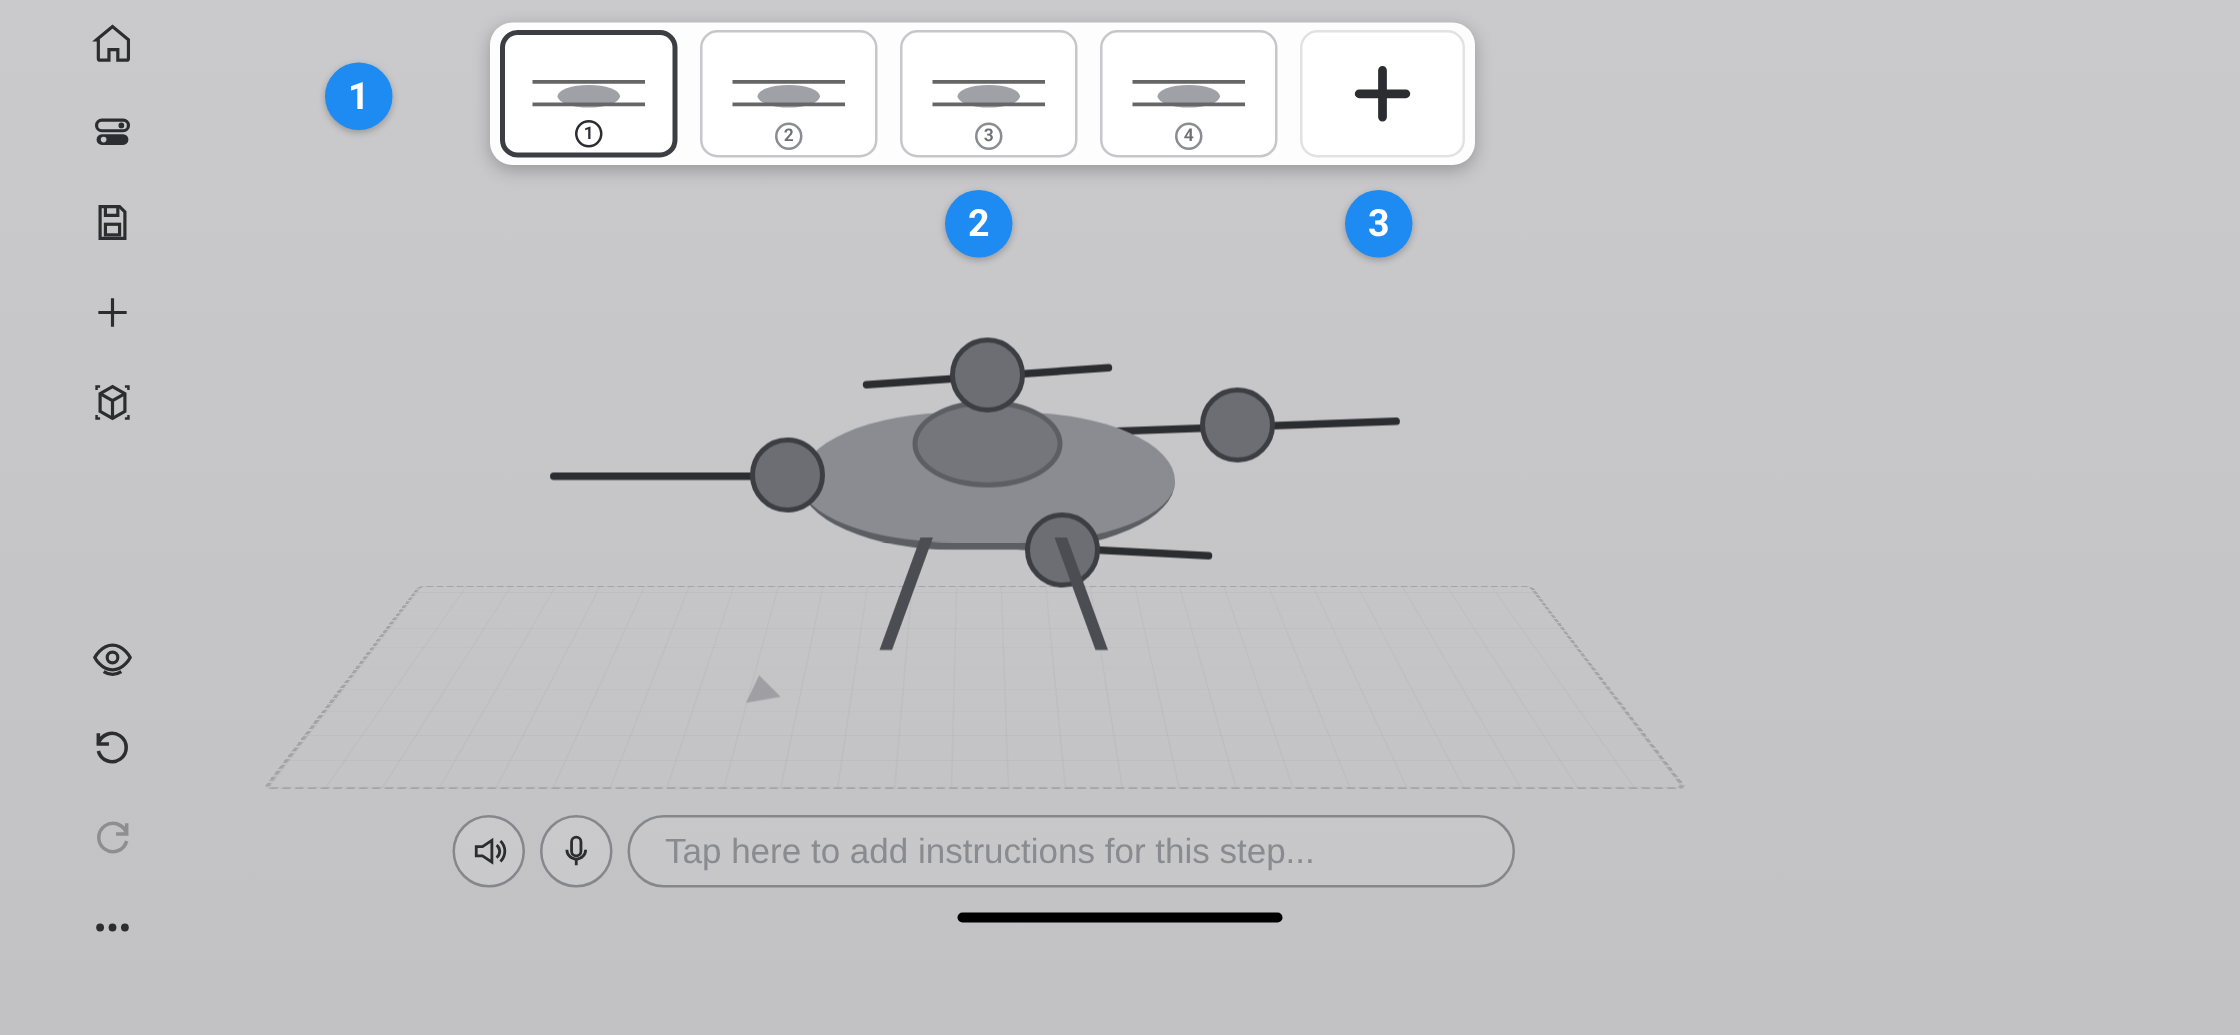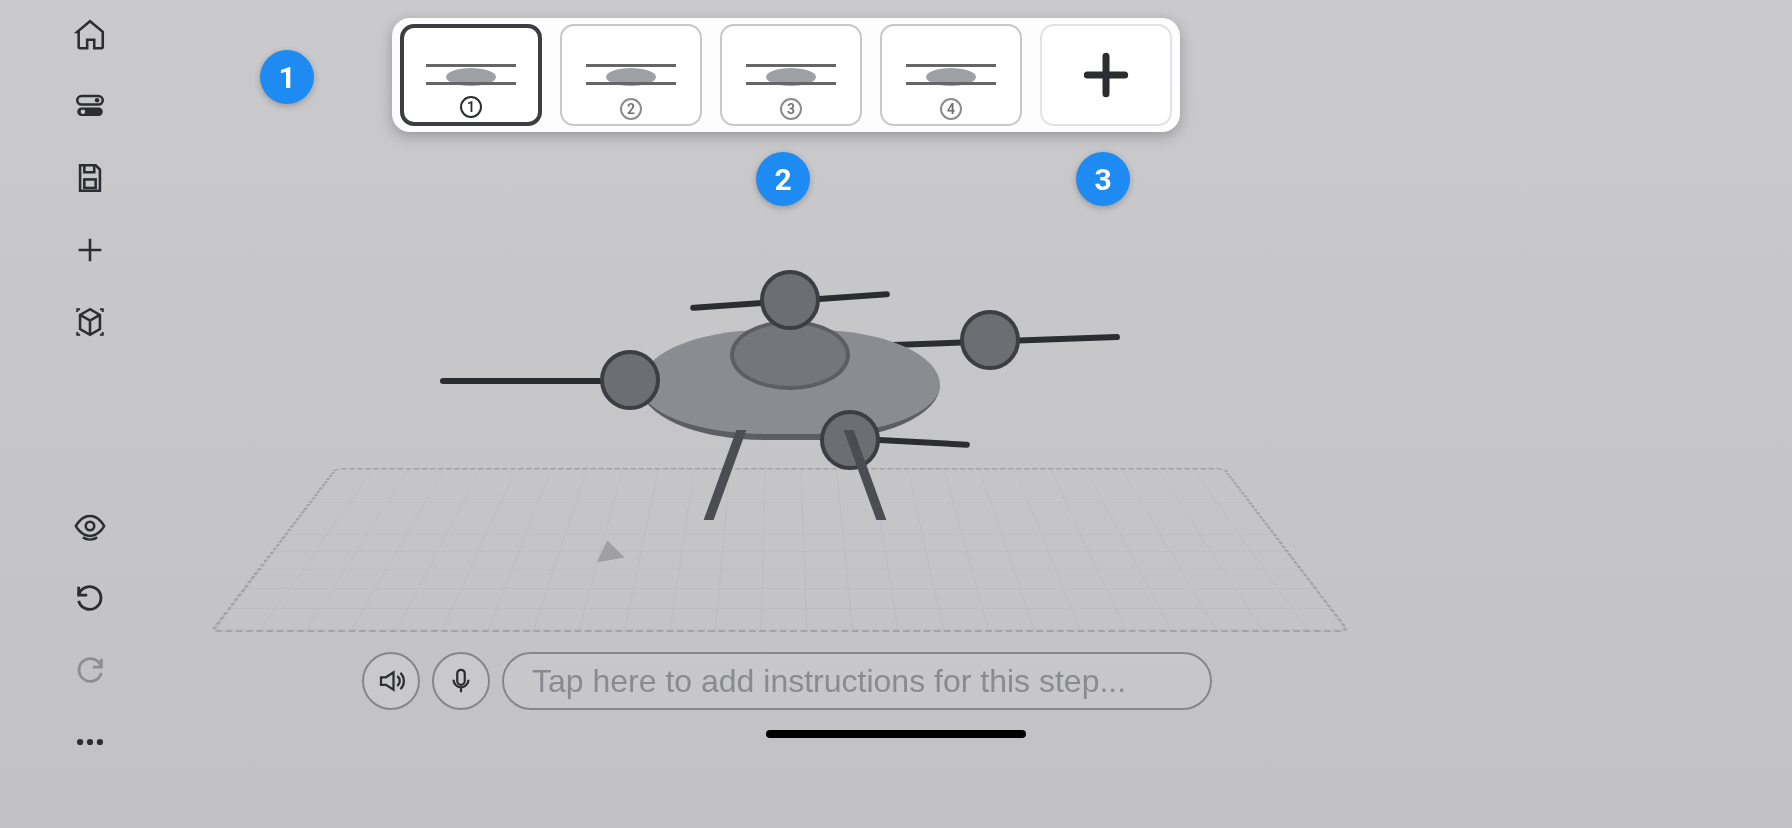--- a/index.html
+++ b/index.html
@@ -241,21 +241,21 @@
     cursor: pointer;
   }
   .round-btn svg { width: 30px; height: 30px; }
   .instruction-input {
     width: 710px;
     height: 58px;
     border-radius: 30px;
     border: 2.5px solid #86878c;
     background: rgba(255,255,255,0.08);
     padding: 0 28px;
-    font-size: 32px;
+    font-size: 28px;
     color: #7b7c81;
     outline: none;
   }
   .instruction-input::placeholder { color: #8a8b90; }
 
   
   .home-indicator {
     position: absolute;
     bottom: 90px;
     left: 50%;

